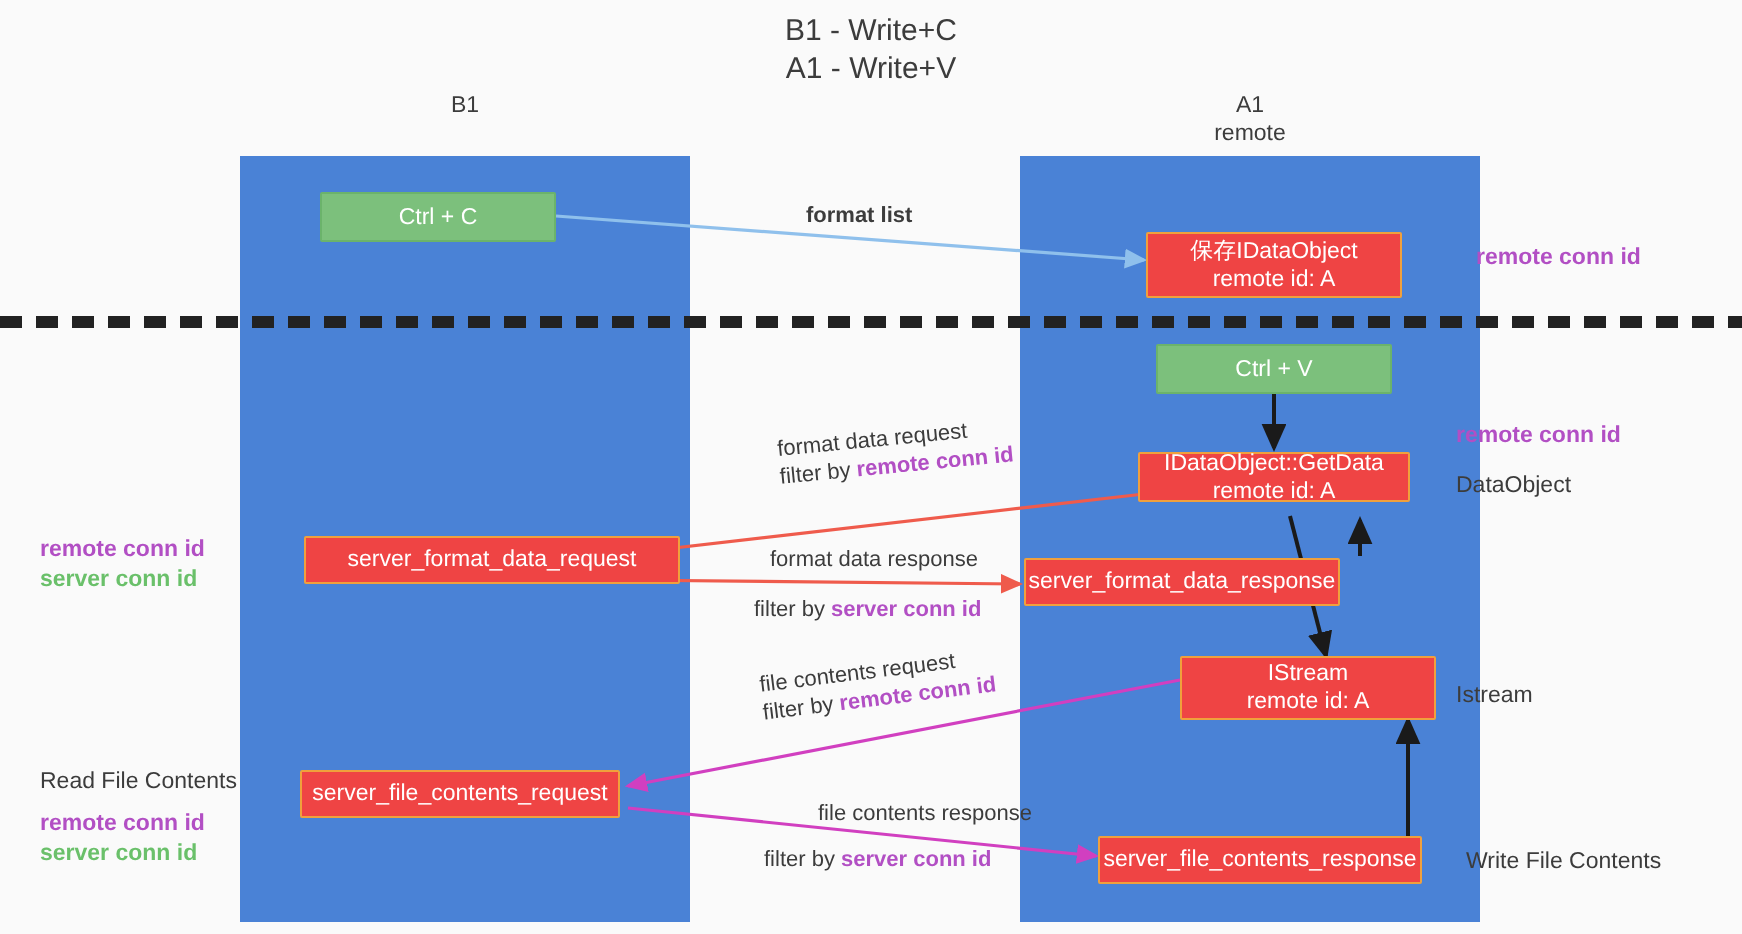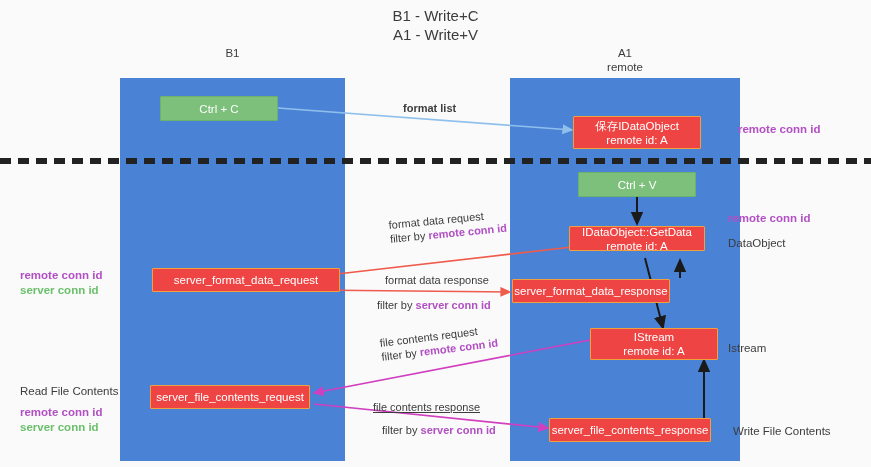--- a/index.html
+++ b/index.html
@@ -221,21 +221,21 @@
     <span>filter by </span><span class="purple">server conn id</span>
   </div>
 
   <div class="elabel" style="left:379px; top:336px; transform:rotate(-7deg); transform-origin:left top;">
     <div>file contents request</div>
     <div>
       <span>filter by </span><span class="purple">remote conn id</span>
     </div>
   </div>
 
-  <div class="elabel" style="left:373px; top:400px;text-decoration:underline;">
+  <div class="elabel" style="left:409px; top:400px;">
     <div>file contents response</div>
   </div>
   <div class="elabel" style="left:382px; top:423px;">
     <span>filter by </span><span class="purple">server conn id</span>
   </div>
 
   <div class="side purple" style="left:738px; top:122px;">remote conn id</div>
 
   <div class="side purple" style="left:728px; top:211px;">remote conn id</div>
 

